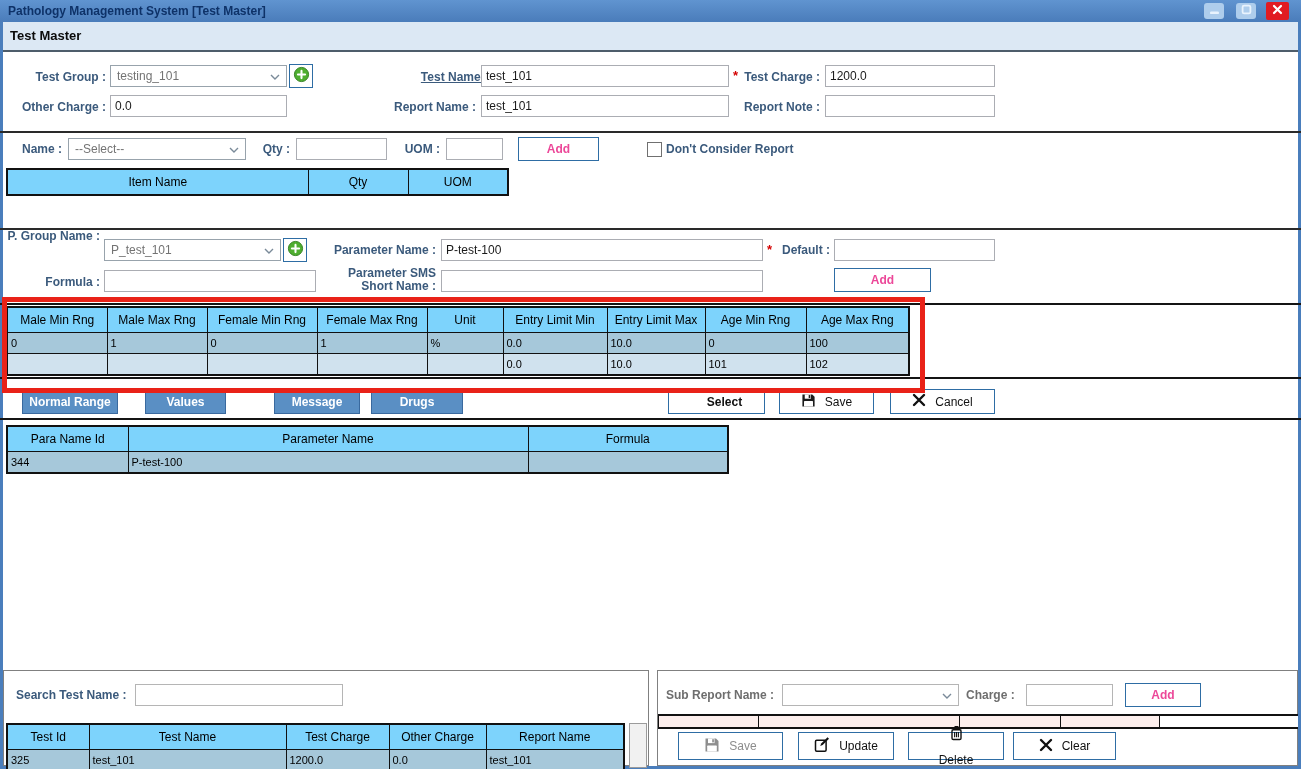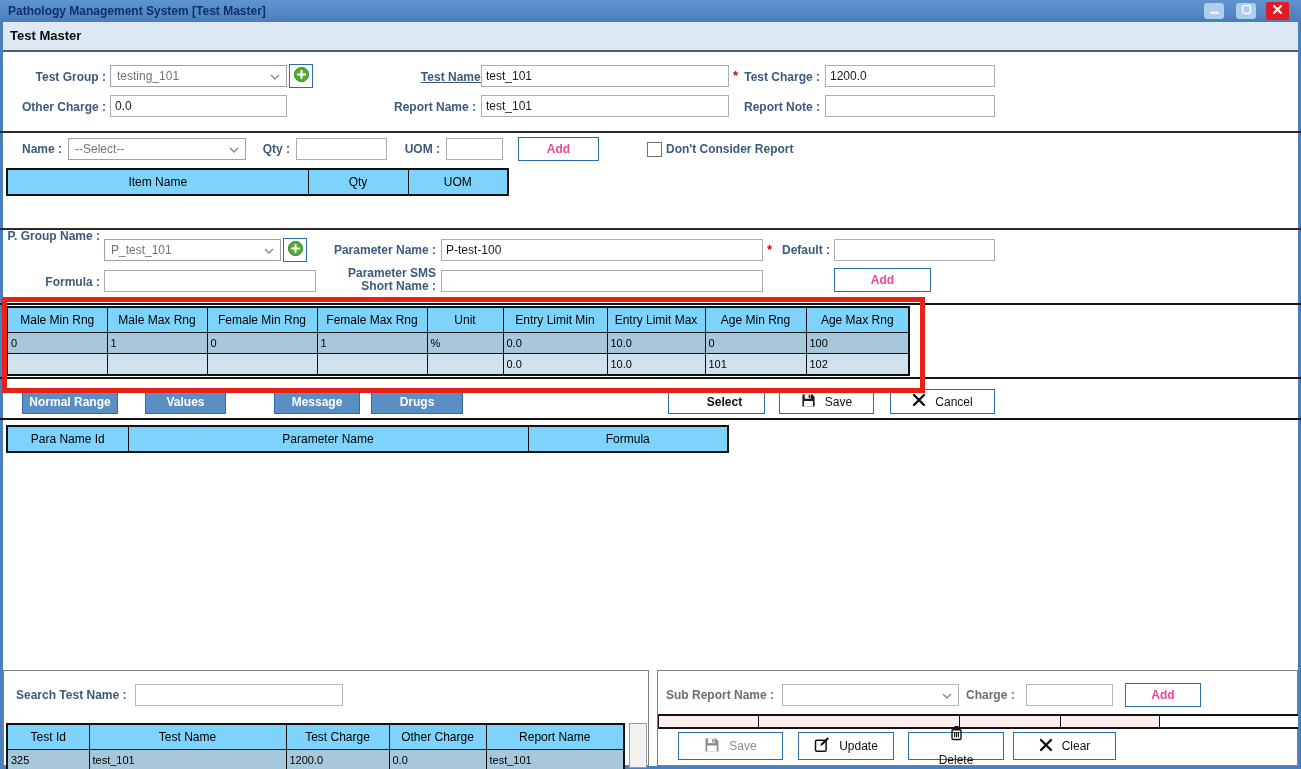--- a/index.html
+++ b/index.html
@@ -269,20 +269,25 @@
         <col style="width:121px">
         <col style="width:400px">
         <col style="width:200px">
       </colgroup>
     <tbody>
         <tr>
       <th style="text-align:center">Para Name Id</th>
       <th style="text-align:center">Parameter Name</th>
       <th style="text-align:center">Formula</th>
     </tr>
+    <tr class="sel">
+      <td>344</td>
+      <td>P-test-100</td>
+      <td></td>
+    </tr>
   </tbody>
     </table>
 
   <div class="panel" style="left:3px;top:670px;width:646px;height:96px;"></div>
   <div class="abs lbl" style="left:16px;top:684px;">Search Test Name :</div>
   <input class="inp" style="left: 135px; top: 684px; width: 208px; border-color: rgb(181, 181, 181);" value="">
 
   <table class="grid" style="left:6px;top:723px;width:617px;">
     <colgroup>
         <col style="width:82px">

